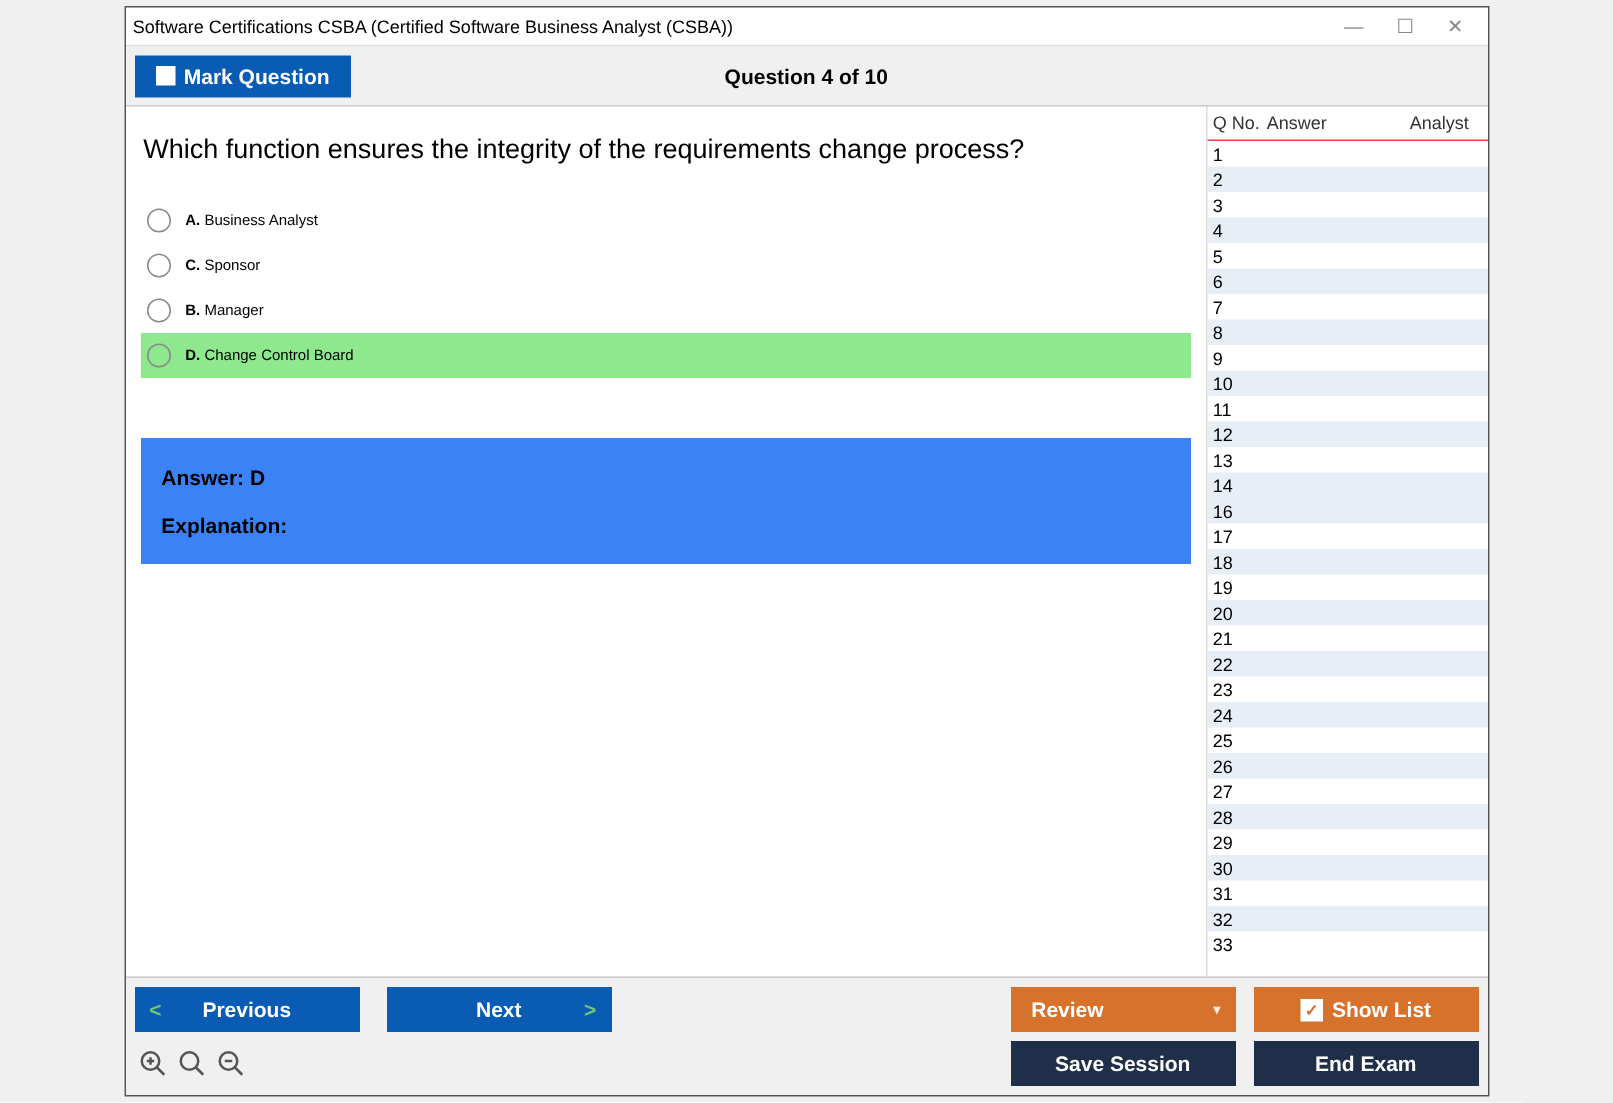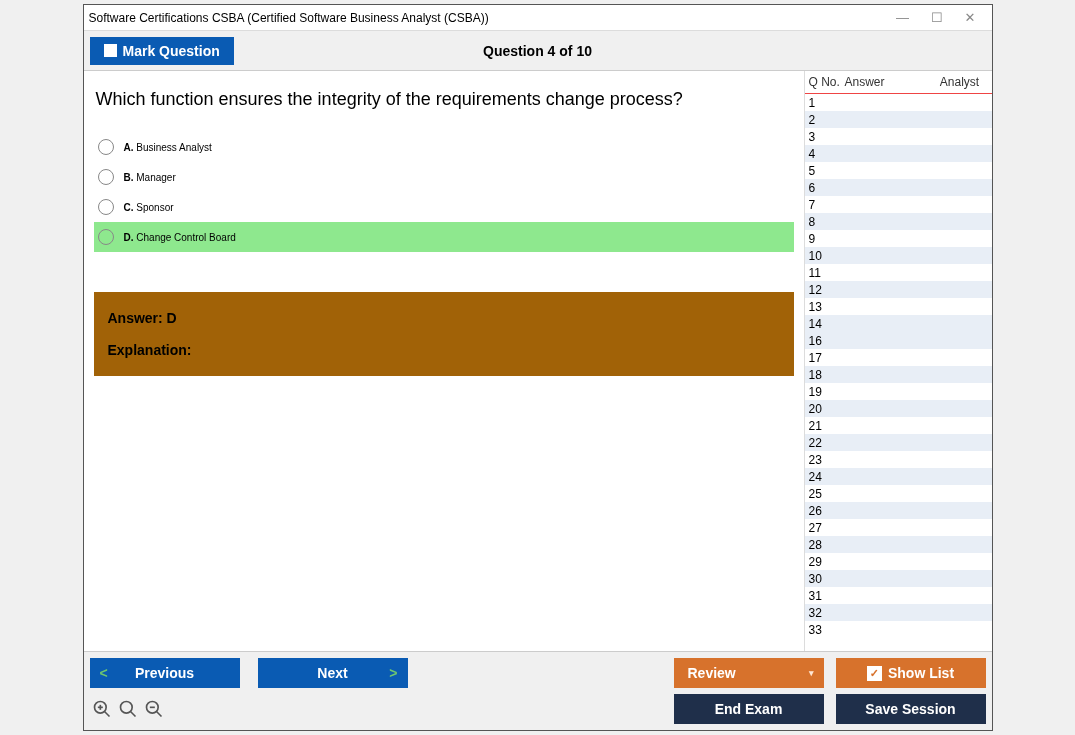--- a/index.html
+++ b/index.html
@@ -99,21 +99,21 @@
       background: #8ee88e;
     }
     .radio {
       width: 16px; height: 16px; border: 1.5px solid #888; border-radius: 50%; margin-right: 10px; flex-shrink: 0;
     }
     .option-label { }
     .option-letter { font-weight: bold; }
 
     .answer-box {
       margin-top: 40px;
-      background: #a16207;
+      background: #3b82f6;
       padding: 18px 14px;
       font-size: 14px;
     }
     .answer-box .ans { font-weight: bold; margin-bottom: 16px; }
     .answer-box .expl { font-weight: bold; }
 
     .right-panel {
       width: 188px;
       border-left: 1px solid #dcdcdc;
       display: flex;
@@ -211,25 +211,25 @@
   <div class="main-area">
     <div class="left-panel">
       <div class="question-text">Which function ensures the integrity of the requirements change process?</div>
       <div class="options" id="options-container">
           <div class="option-row">
             <span class="radio"></span>
             <span class="option-label"><span class="option-letter">A. </span><span>Business Analyst</span></span>
           </div>
           <div class="option-row">
             <span class="radio"></span>
-            <span class="option-label"><span class="option-letter">B. </span><span>Manager</span></span>
+            <span class="option-label"><span class="option-letter">C. </span><span>Sponsor</span></span>
           </div>
           <div class="option-row">
             <span class="radio"></span>
-            <span class="option-label"><span class="option-letter">C. </span><span>Sponsor</span></span>
+            <span class="option-label"><span class="option-letter">B. </span><span>Manager</span></span>
           </div>
           <div class="option-row correct">
             <span class="radio"></span>
             <span class="option-label"><span class="option-letter">D. </span><span>Change Control Board</span></span>
           </div>
         </div>
       <div class="answer-box">
         <div class="ans">Answer: D</div>
         <div class="expl">Explanation:</div>
       </div>
@@ -384,22 +384,22 @@
         <span class="zoom-icon">
           <svg viewBox="0 0 24 24" fill="none" stroke="#555" stroke-width="2">
               <circle cx="10" cy="10" r="7"></circle>
               <line x1="15" y1="15" x2="21" y2="21"></line>
               <line x1="7" y1="10" x2="13" y2="10"></line>
             </svg>
         </span>
       </div>
       <div class="right-buttons">
         <button class="btn btn-dark btn-action">
+          <span>Save Session</span>
+        </button>
+        <button class="btn btn-dark btn-action">
           <span>End Exam</span>
-        </button>
-        <button class="btn btn-dark btn-action">
-          <span>Save Session</span>
         </button>
       </div>
     </div>
   </div>
 
 </div>
 
 </body></html>

